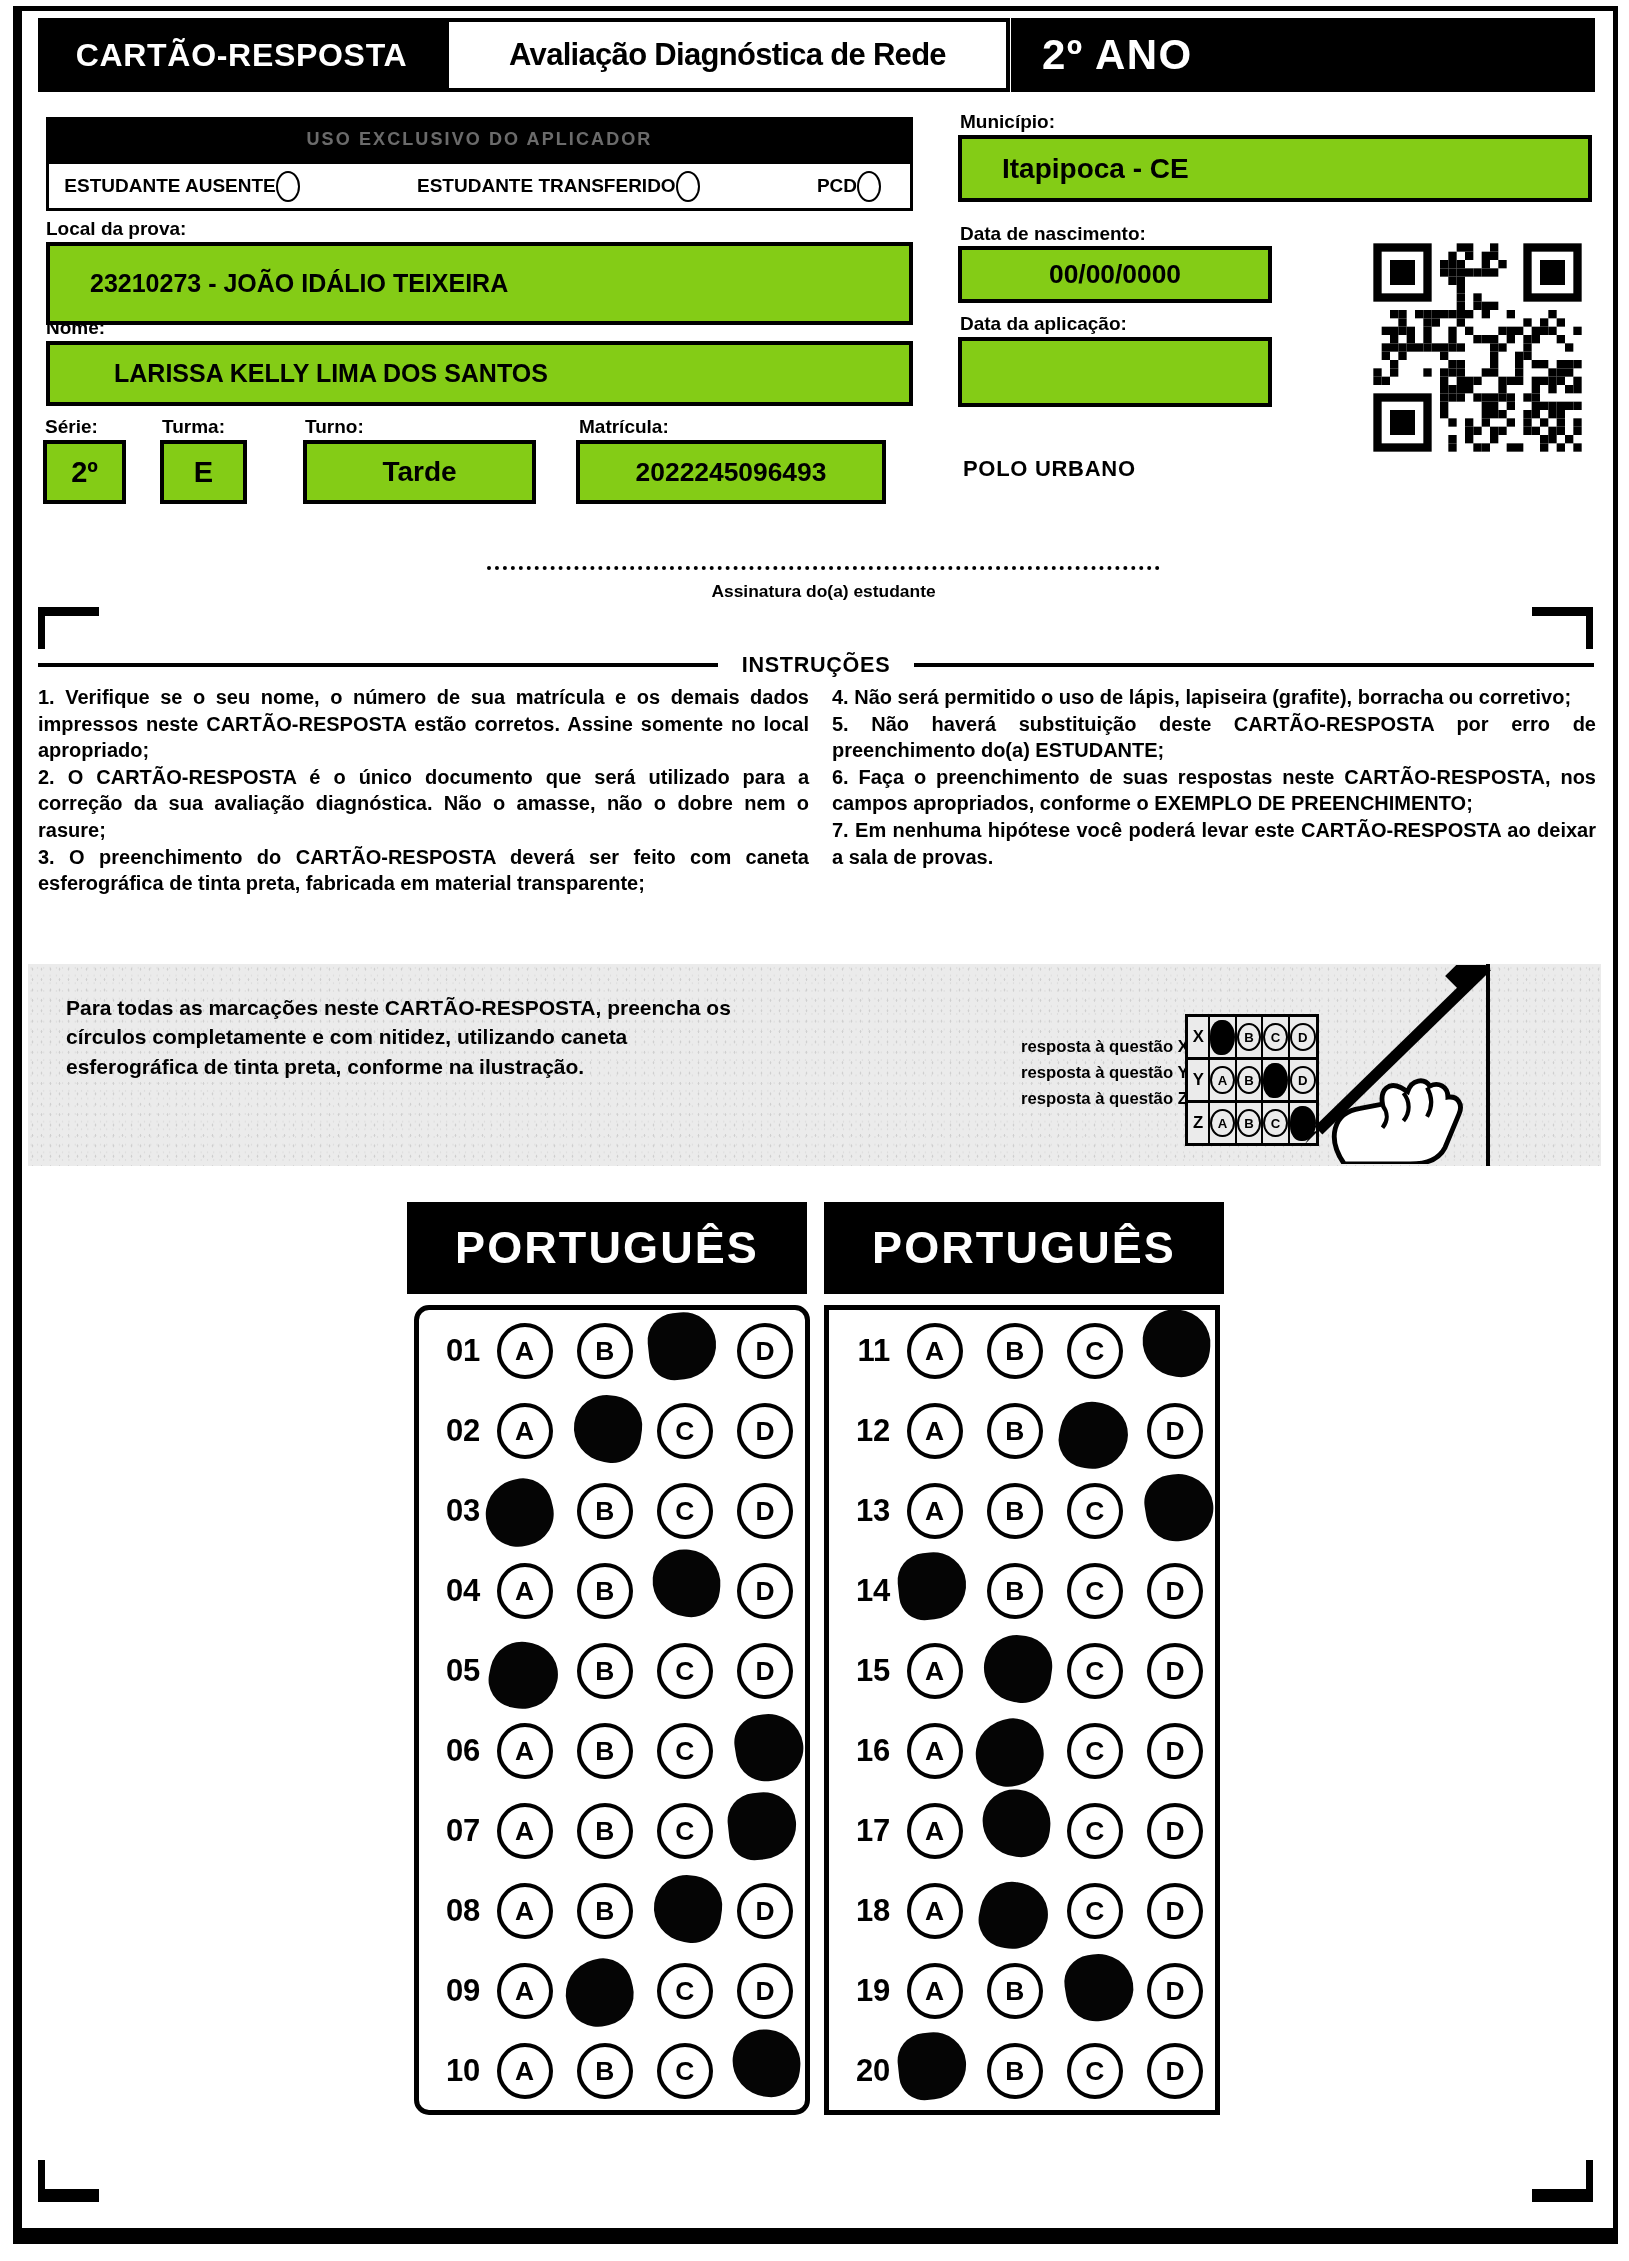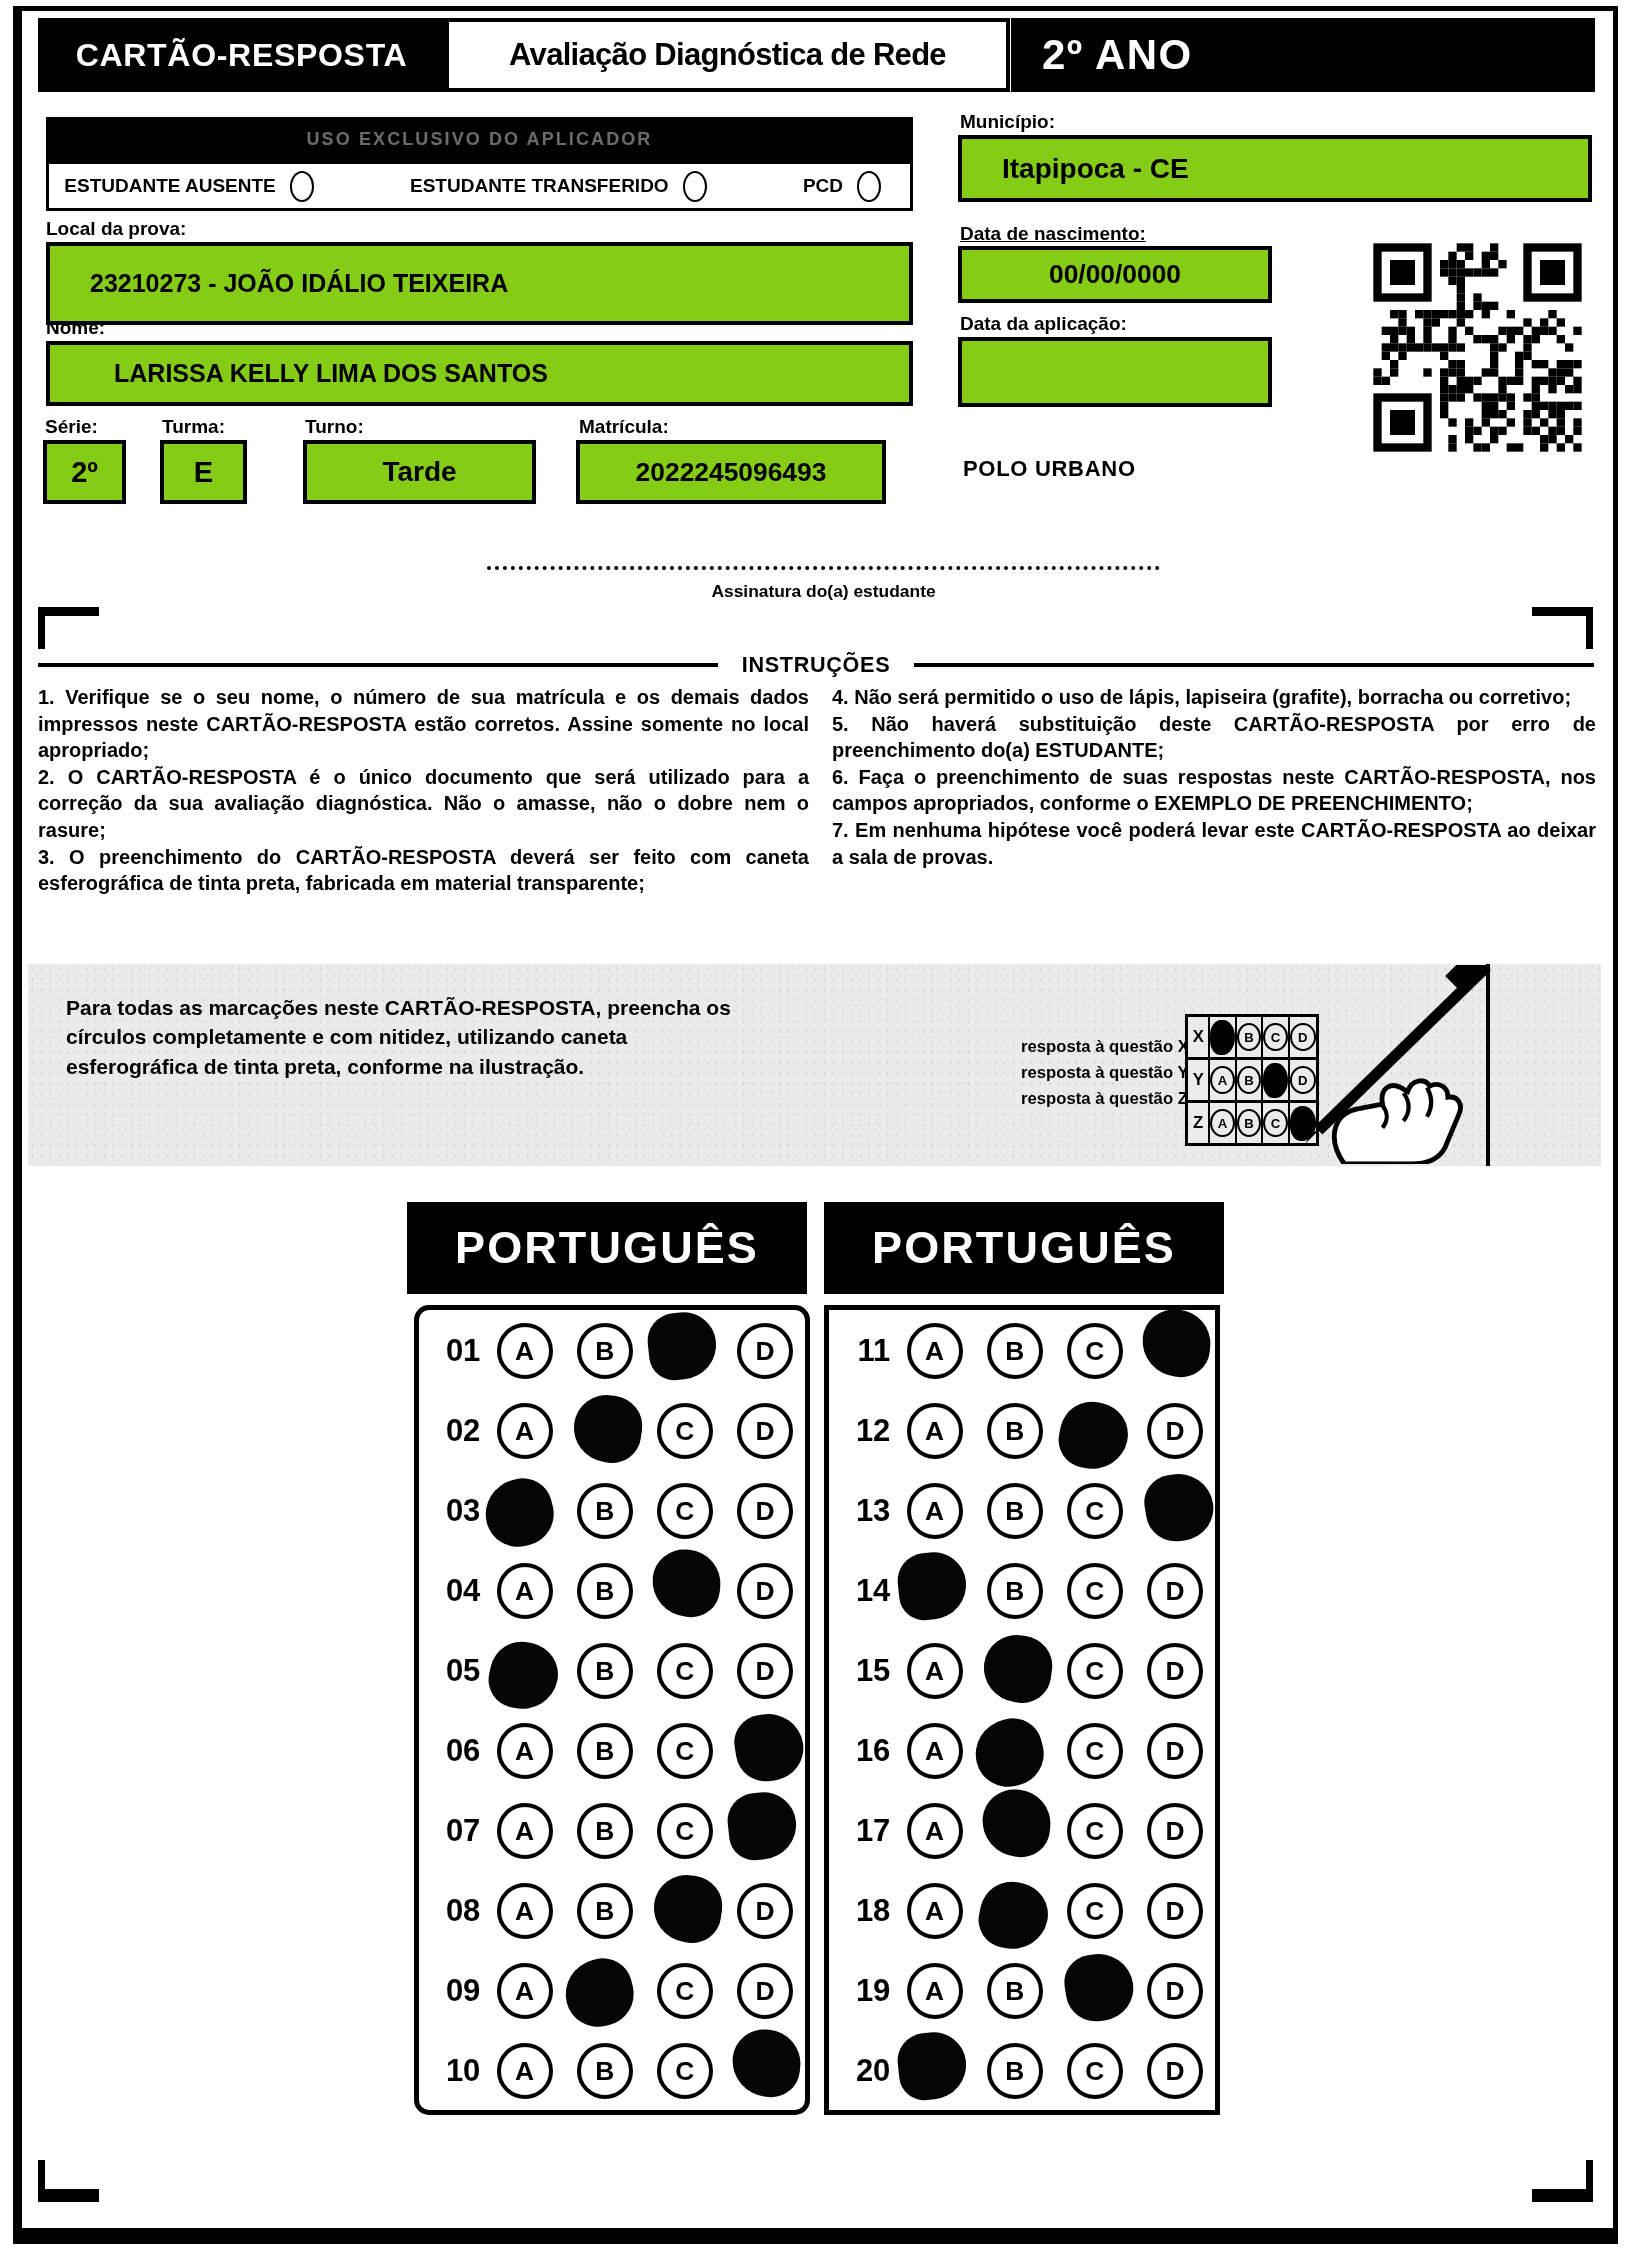--- a/index.html
+++ b/index.html
@@ -16,21 +16,21 @@
   .hdr-black{background:#000;color:#fff;display:flex;align-items:center;}
   #hdr-card{left:38px;top:18px;width:407px;height:74px;justify-content:center;font-size:32px;letter-spacing:0.7px;}
   #hdr-aval{left:445px;top:18px;width:565px;height:74px;background:#fff;border:4.9px solid #000;
     display:flex;align-items:center;justify-content:center;font-size:31px;letter-spacing:-0.7px;}
   #hdr-ano{left:1011px;top:18px;width:584px;height:74px;font-size:42px;padding-left:31px;letter-spacing:1.4px;}
   
   #band{left:46px;top:117px;width:867px;height:45px;background:#000;display:flex;align-items:center;justify-content:center;}
   #band span{color:rgba(255,255,255,0.42);font-size:18px;letter-spacing:2.1px;}
   #chkrow{left:46px;top:161px;width:867px;height:50px;border:3.5px solid #000;background:#fff;
     display:flex;align-items:center;justify-content:space-between;padding:0 29px 0 15.3px;}
-  .chk{display:flex;align-items:center;gap:14px;}
+  .chk{display:flex;align-items:center;gap:0;}
   .chk-label{font-size:19px;}
   .ellipse{width:24px;height:31px;border:2.8px solid #000;border-radius:50%;background:#fff;}
   
   .lbl{font-size:19px;}
   .fbox{border:4.2px solid #000;background:#84cc16;display:flex;align-items:center;font-size:25px;}
   #local-box{left:46px;top:242px;width:867px;height:83px;padding-left:40px;}
   #nome-box{left:46px;top:341px;width:867px;height:65px;padding-left:64px;}
   #serie-box{left:43px;top:440px;width:83px;height:64px;justify-content:center;font-size:29px;}
   #turma-box{left:160px;top:440px;width:87px;height:64px;justify-content:center;font-size:29px;}
   #turno-box{left:303px;top:440px;width:233px;height:64px;justify-content:center;font-size:28px;}
@@ -143,21 +143,21 @@
   </div>
   <div class="abs lbl" style="left:579px;top:416px;">Matrícula:</div>
   <div class="abs fbox" id="matr-box">
     <span>2022245096493</span>
   </div>
 
   <div class="abs lbl" style="left:960px;top:111px;">Município:</div>
   <div class="abs fbox" id="mun-box">
     <span>Itapipoca - CE</span>
   </div>
-  <div class="abs lbl" style="left:960px;top:223px;text-decoration:underline;">Data de nascimento:</div>
+  <div class="abs lbl" style="left:960px;top:223px;">Data de nascimento:</div>
   <div class="abs fbox" id="nasc-box">
     <span>00/00/0000</span>
   </div>
   <div class="abs lbl" style="left:960px;top:313px;">Data da aplicação:</div>
   <div class="abs fbox" id="aplic-box">
     <span></span>
   </div>
   <div class="abs" id="qr"><svg width="225" height="225" viewBox="0 0 324 324">
         <rect x="0" y="0" width="324" height="324" fill="#fff"></rect>
         <rect x="132" y="12" width="12" height="12" fill="#000"></rect>

